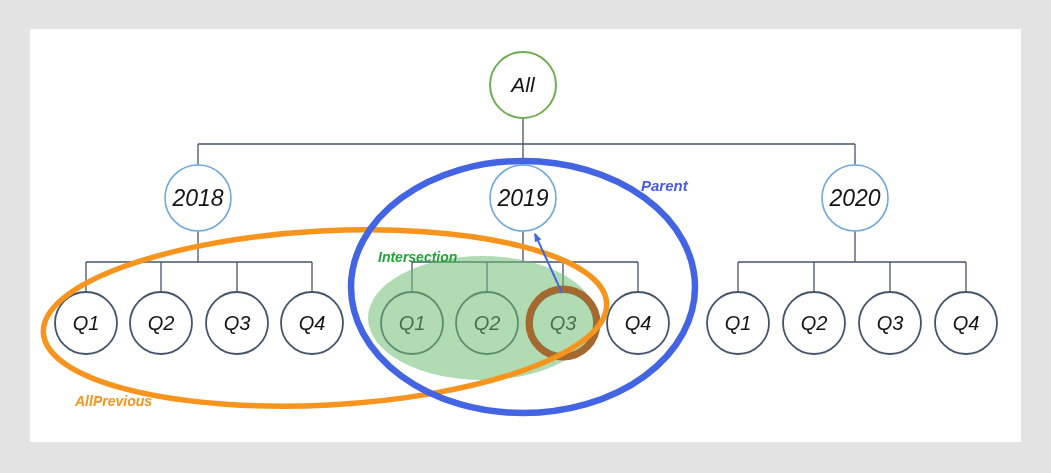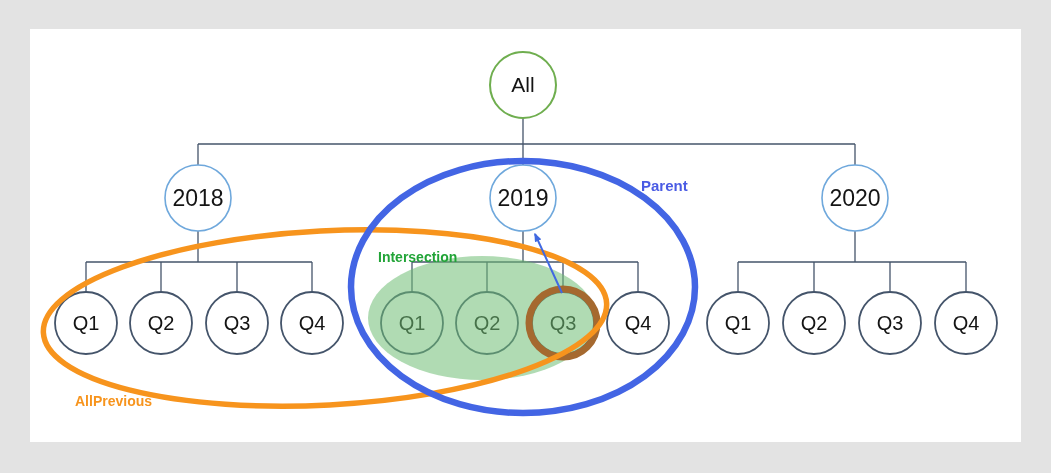--- a/index.html
+++ b/index.html
@@ -2,21 +2,21 @@
 <html><head>
 <meta charset="utf-8">
 <style>
   html,body{margin:0;padding:0;}
   body{
     width:1051px;height:473px;
     background:#e3e3e3;
     font-family:"Liberation Sans", sans-serif;
     overflow:hidden;
   }
-  #stage{position:relative;width:1051px;height:473px;}
+  #stage{position:relative;width:1051px;height:473px;font-style:italic;}
   svg{display:block;}
   text{font-family:"Liberation Sans", sans-serif;}
   .node-text{fill:#141414;}
   .anno-label{font-weight:bold;}
 </style>
 </head>
 <body>
 
 <div id="stage">
   <svg id="diagram" width="1051" height="473" viewBox="0 0 1051 473">

